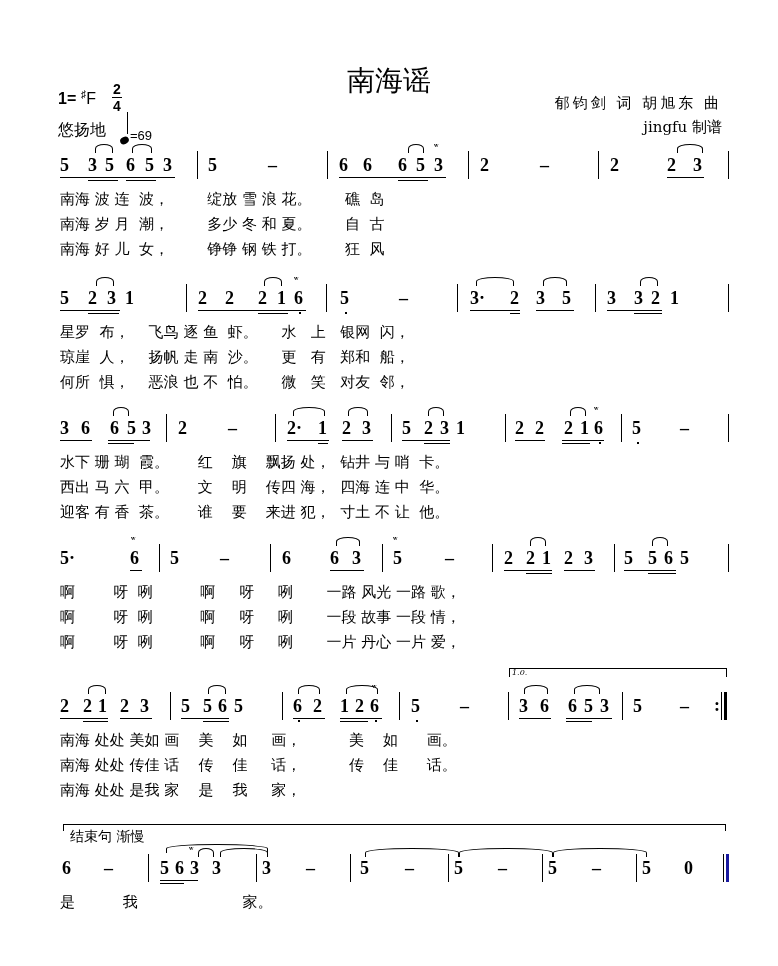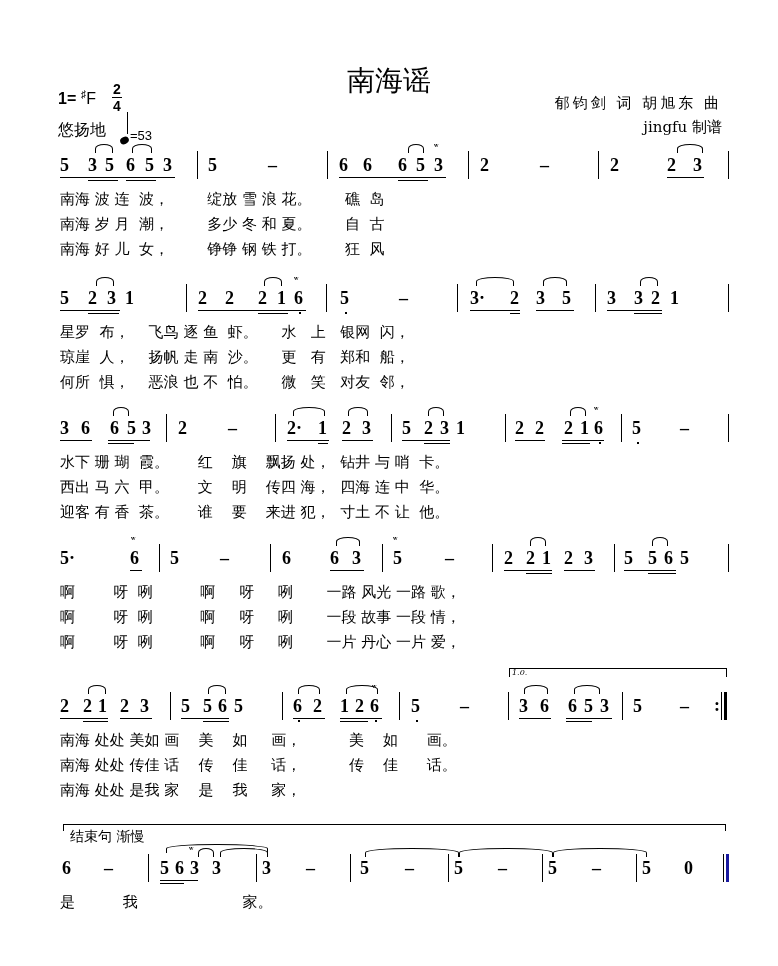--- a/index.html
+++ b/index.html
@@ -39,21 +39,21 @@
 <div class="abs title">南海谣</div>
 <div class="abs credits">郁钧剑 词 胡旭东 曲</div>
 <div class="abs arranger">jingfu 制谱</div>
 <div class="abs key"><span>1=</span> <sup>♯</sup><span class="kf">F</span></div>
 <div class="abs timesig">
   <div>2</div>
   <div class="line"></div>
   <div>4</div>
 </div>
 <div class="abs expr">悠扬地</div>
-<div class="abs tempo"><span class="note"></span><span class="stem"></span><span>=53</span></div>
+<div class="abs tempo"><span class="note"></span><span class="stem"></span><span>=69</span></div>
 
 <div class="row" style="top:155px;">
   <div class="notes">
     <span class="n" style="left:60px">5</span>
     <span class="n" style="left:88px">3</span>
     <span class="n" style="left:105px">5</span>
     <span class="n" style="left:126px">6</span>
     <span class="n" style="left:145px">5</span>
     <span class="n" style="left:163px">3</span>
     <div class="bar" style="left:197px"></div>

